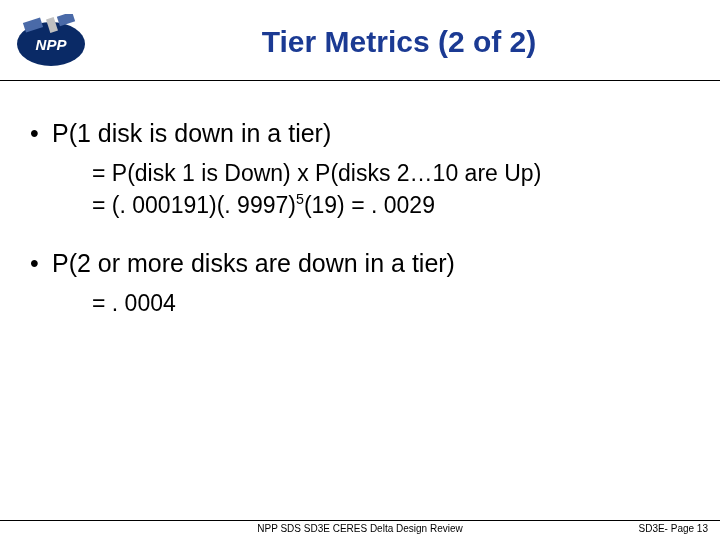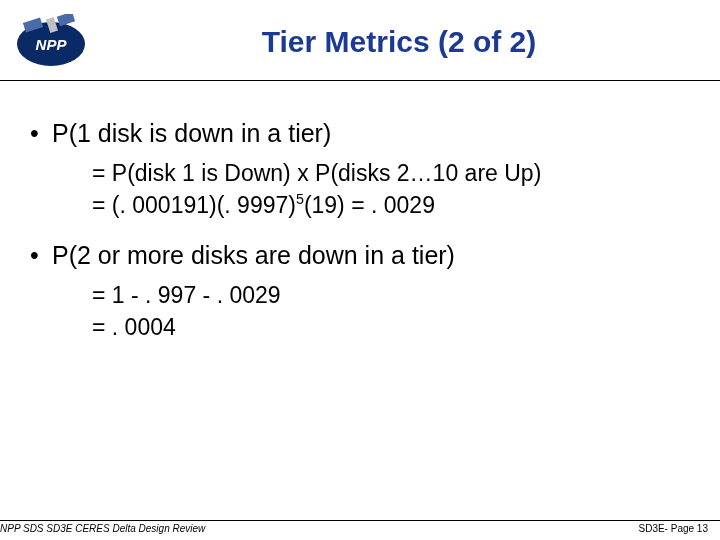--- a/index.html
+++ b/index.html
@@ -77,22 +77,21 @@
     display: flex;
     justify-content: space-between;
     align-items: flex-end;
     padding: 2px 12px 0 12px;
     font-size: 10px;
   }
   .footer-center {
     position: absolute;
     left: 0;
     right: 0;
-    text-align: left;
-    font-style: italic;
+    text-align: center;
   }
   .footer-right {
     position: relative;
     margin-left: auto;
   }
 </style>
 </head>
 <body>
 
 <div class="header">
@@ -110,23 +109,22 @@
 
 <div class="content">
   <div class="bullet">
     <span>P(1 disk is down in a tier)</span>
   </div>
   <div class="sub">= P(disk 1 is Down) x P(disks 2…10 are Up)</div>
   <div class="sub">
     <span>= (. 000191)(. 9997)</span><sup class="exp">5</sup><span>(19) = . 0029</span>
   </div>
 
-  <div class="bullet" style="margin-top:20px">
+  <div class="bullet" style="margin-top:28px">
     <span>P(2 or more disks are down in a tier)</span>
   </div>
-  <div class="sub">= 1 - . 997 - . 0029</div>
   <div class="sub">= . 0004</div>
 </div>
 
 <div class="footer">
   <div class="footer-center">NPP SDS SD3E CERES Delta Design Review</div>
   <div class="footer-right">SD3E- Page 13</div>
 </div>
 
 </body></html>

